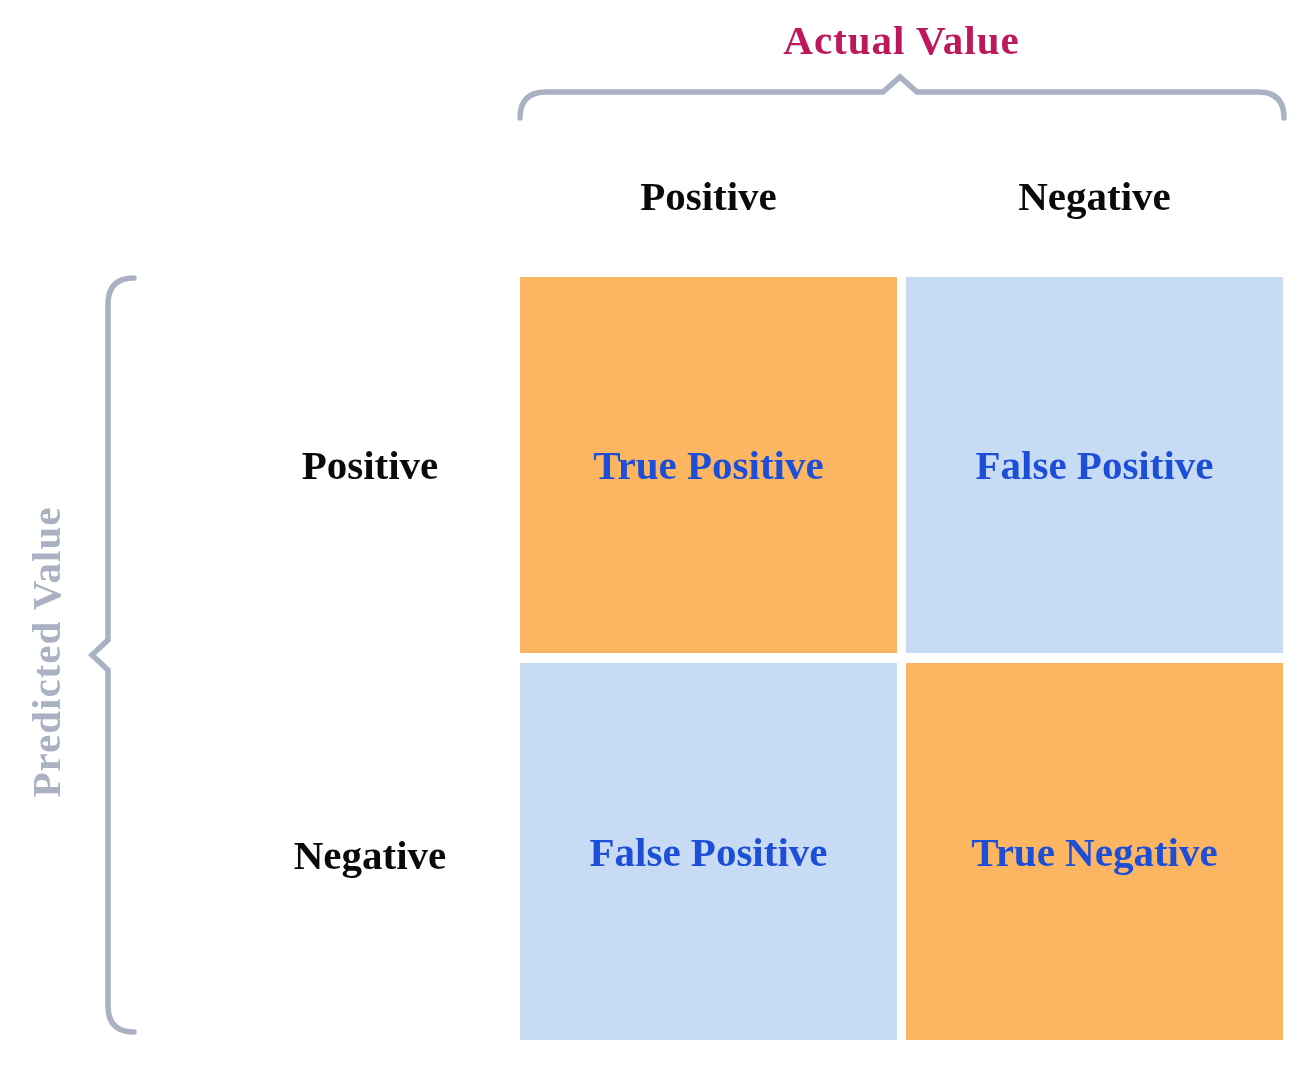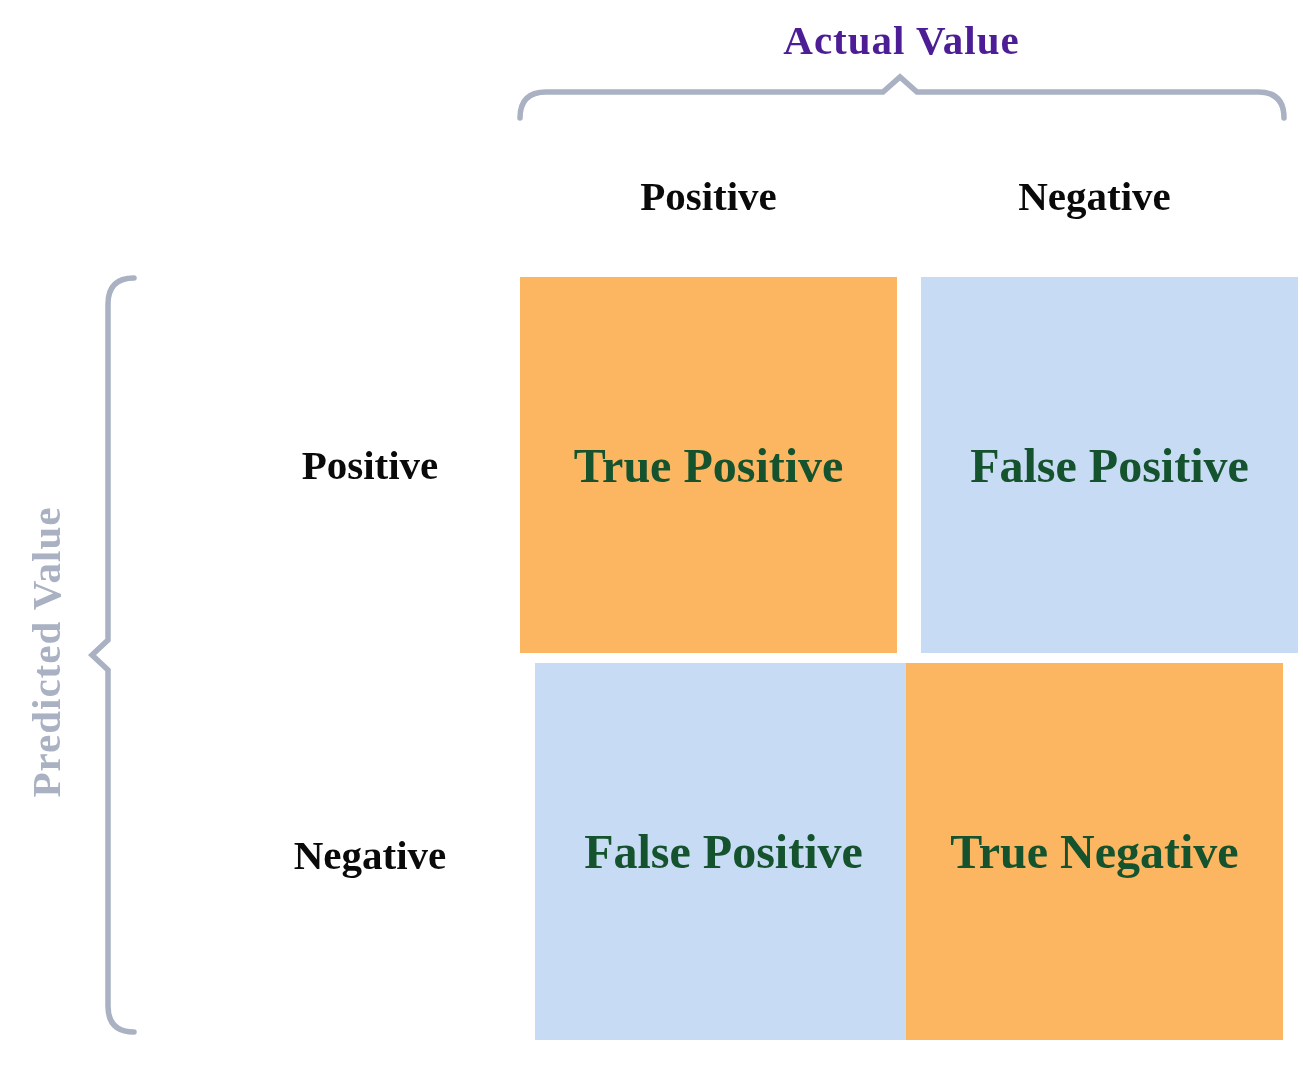--- a/index.html
+++ b/index.html
@@ -16,21 +16,21 @@
 
   
   .actual-label {
     position: absolute;
     left: 520px; top: 14px;
     width: 763px; height: 52px;
     line-height: 52px;
     text-align: center;
     font-size: 41px;
     font-weight: bold;
-    color: #4c1d95;
+    color: #be185d;
     letter-spacing: 1px;
   }
   .predicted-label {
     position: absolute;
     left: 46px; top: 652px;
     transform: translate(-50%, -50%) rotate(-90deg);
     white-space: nowrap;
     font-size: 41px;
     font-weight: bold;
     color: #A9B1C2;
@@ -65,26 +65,26 @@
   }
   .row-header.row-0 { top: 437px; }
   .row-header.row-1 { top: 827px; }
 
   
   .cell {
     position: absolute;
     display: flex;
     align-items: center;
     justify-content: center;
-    font-size: 48px;
+    font-size: 41px;
     font-weight: bold;
-    color: #14532d;
+    color: #1d4ed8;
   }
   .cell.orange { background: #FCB662; }
-  .cell.blue   { background: #C7DCF4; margin-left: 15px; }
+  .cell.blue   { background: #C7DCF4; }
 
   .cell-tp { left: 520px; top: 277px; width: 377px; height: 376px; }
   .cell-fp { left: 906px; top: 277px; width: 377px; height: 376px; }
   .cell-fn { left: 520px; top: 663px; width: 377px; height: 377px; }
   .cell-tn { left: 906px; top: 663px; width: 377px; height: 377px; justify-content: center; }
 </style>
 </head>
 <body>
 
 <div class="canvas">

